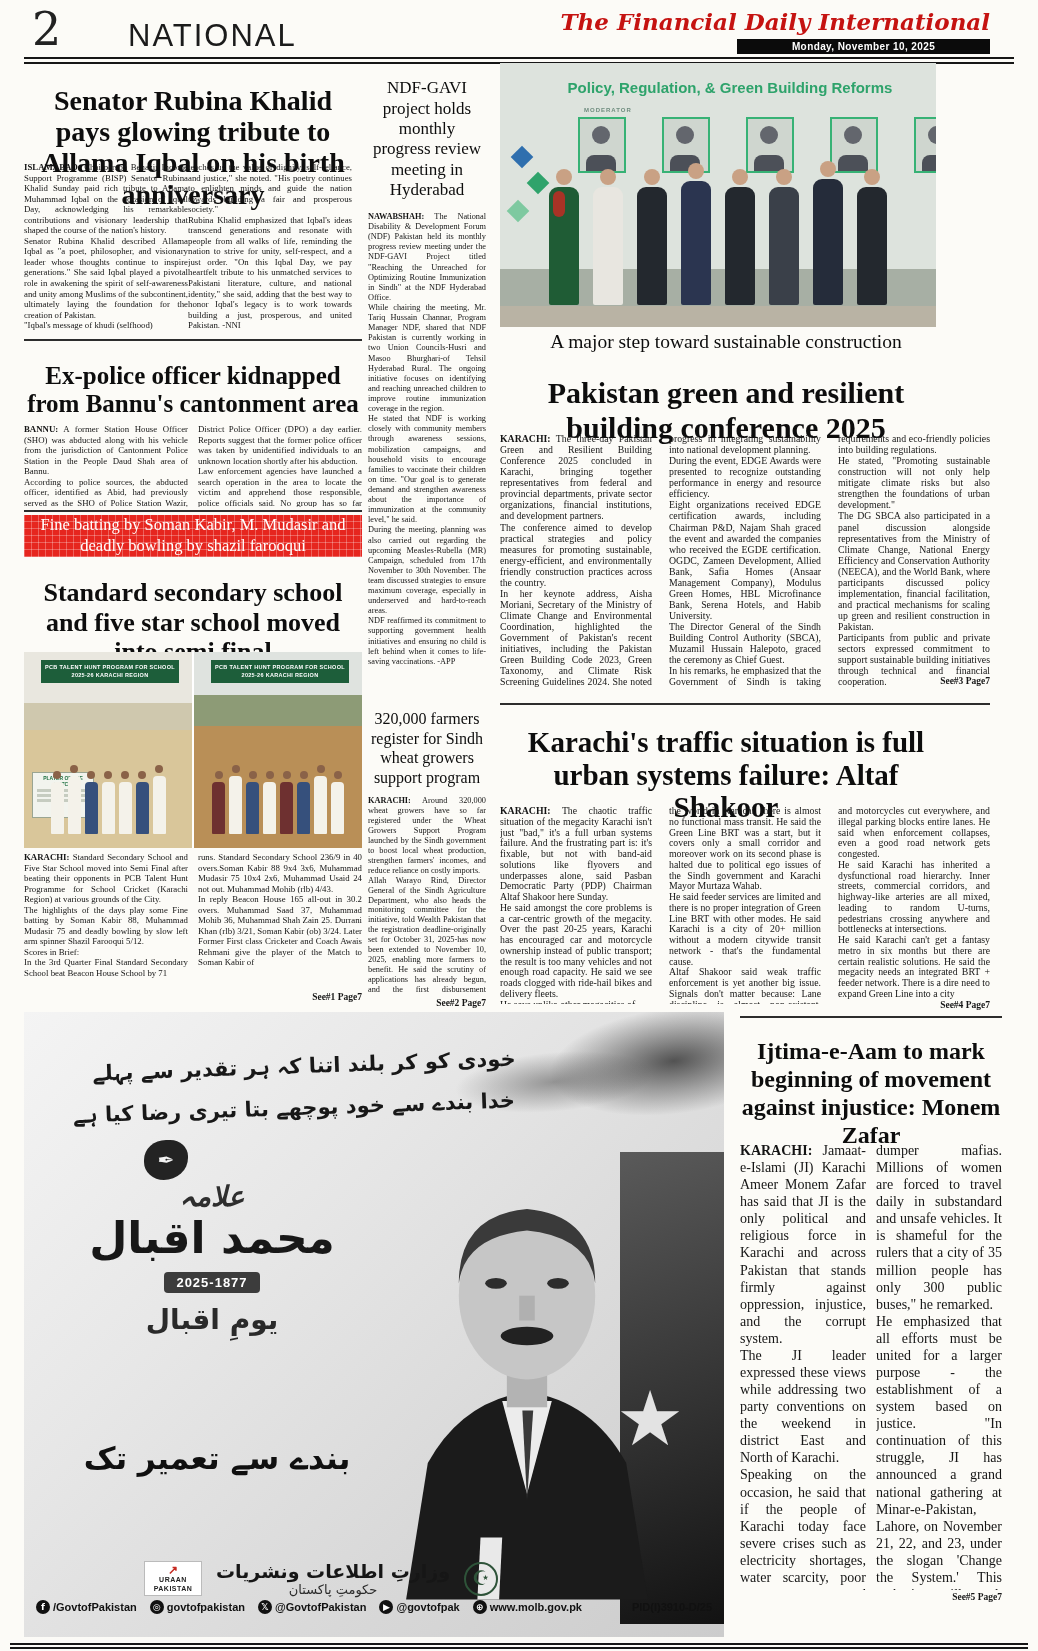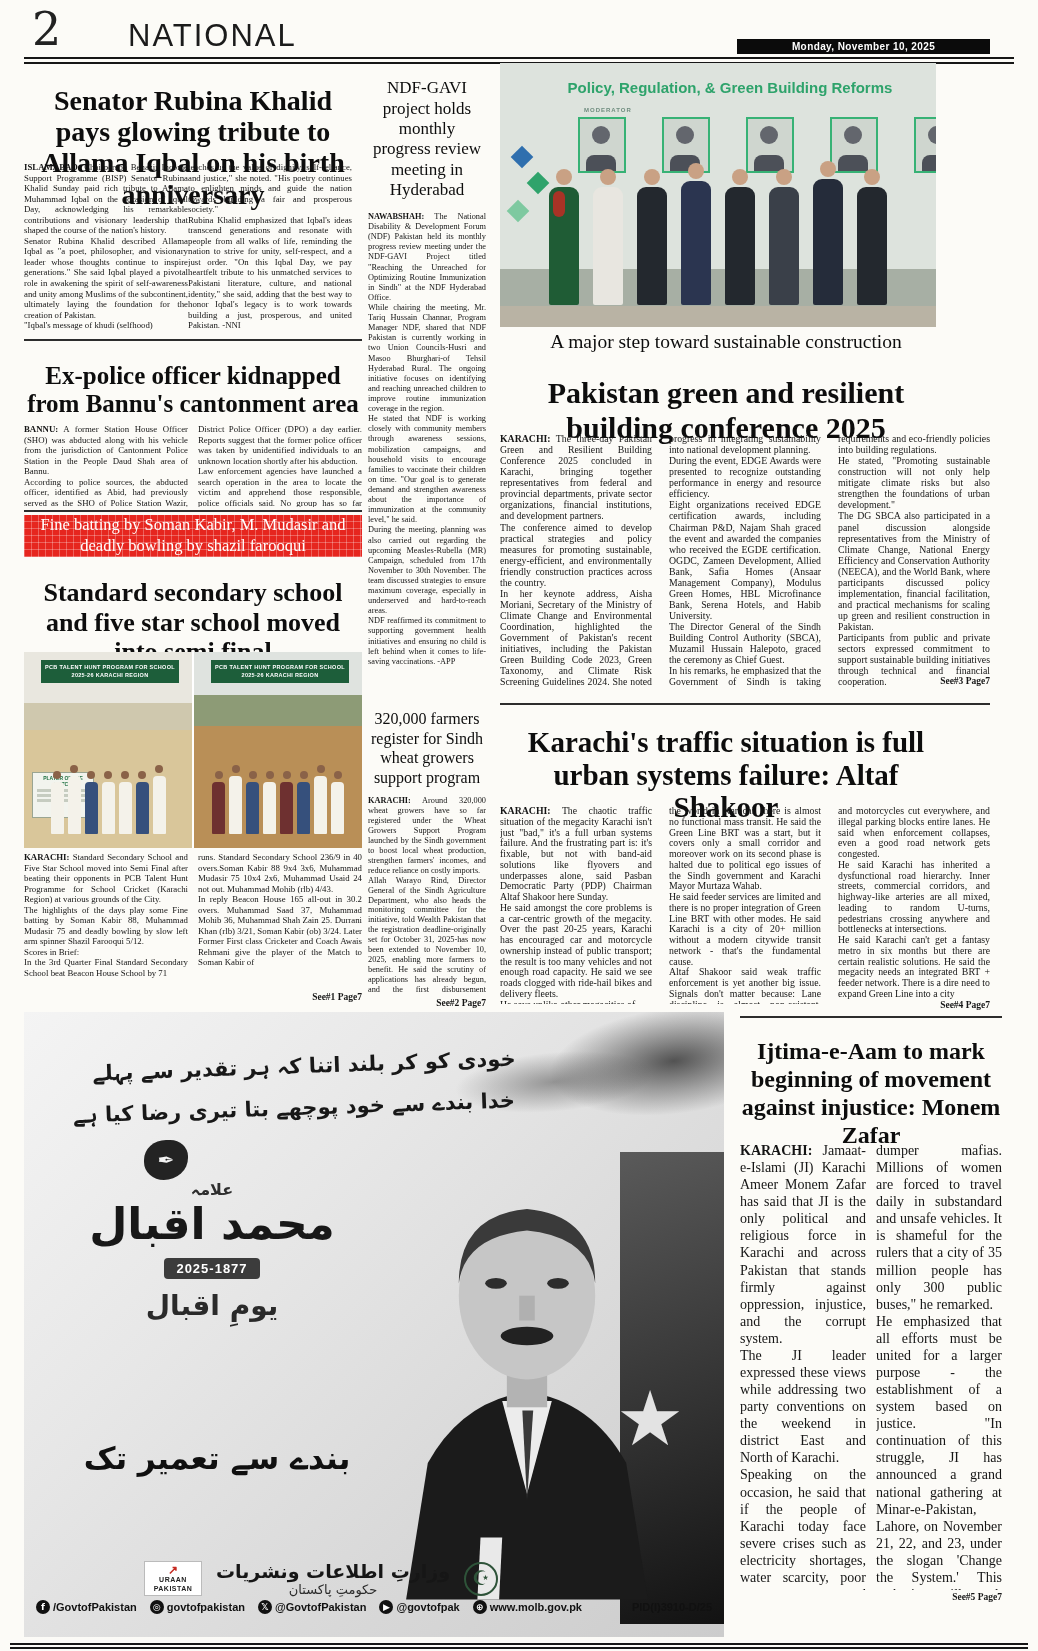--- a/index.html
+++ b/index.html
@@ -104,21 +104,21 @@
   .ad{position:absolute;left:24px;top:1012px;width:700px;height:625px;overflow:hidden;
       background:linear-gradient(135deg,#f4f4f4 0%,#e7e7e7 35%,#d8d8d8 70%,#cccccc 100%);}
   .brush{position:absolute;left:520px;top:-6px;width:260px;height:110px;
          background:radial-gradient(ellipse at center,rgba(35,35,35,.75),rgba(35,35,35,0) 68%);transform:rotate(-7deg);}
   .brush2{position:absolute;left:430px;top:40px;width:200px;height:60px;
          background:radial-gradient(ellipse at center,rgba(70,70,70,.5),rgba(70,70,70,0) 70%);transform:rotate(-5deg);}
   .urdu{font-family:"DejaVu Sans",sans-serif;direction:rtl;}
   .verse1{position:absolute;left:30px;top:42px;width:500px;text-align:center;font-size:21px;font-weight:bold;color:#181818;transform:rotate(-2deg);}
   .verse2{position:absolute;left:10px;top:84px;width:520px;text-align:center;font-size:21px;font-weight:bold;color:#181818;transform:rotate(-2deg);}
   .calli{position:absolute;left:48px;top:168px;width:280px;text-align:center;}
-  .calli .c-small{font-size:16px;color:#2e2e2e;font-weight:bold;}
+  .calli .c-small{font-size:28px;color:#2e2e2e;font-weight:bold;font-style:italic;}
   .calli .c-big{font-size:44px;line-height:1.15;color:#181818;font-weight:bold;}
   .years-chip{display:inline-block;margin-top:8px;background:#3c3c3c;color:#fff;border-radius:4px;
               font:bold 13px/1.5 "Liberation Sans",sans-serif;padding:1px 12px;letter-spacing:1px;}
   .c-day{margin-top:10px;font-size:28px;font-weight:bold;color:#2a2a2a;}
   .pen-blob{position:absolute;left:120px;top:128px;width:44px;height:40px;border-radius:50% 40% 55% 45%;
             background:#232323;color:#f2f2f2;font-size:20px;text-align:center;line-height:40px;}
   .calli-bottom{position:absolute;left:28px;top:428px;width:330px;text-align:center;font-size:31px;font-weight:bold;color:#101010;}
   .flag{position:absolute;left:596px;top:140px;width:104px;height:472px;background:linear-gradient(160deg,#5a5a5a,#121212);}
   .flag-star{position:absolute;left:592px;top:362px;font-size:76px;color:#e3e3e3;font-family:"DejaVu Sans",sans-serif;}
   .portrait{position:absolute;left:348px;top:120px;}
@@ -139,20 +139,21 @@
   .spacer{flex:1;}
   .pid{font:bold 11px/1 "Liberation Sans",sans-serif;color:#111;}
 </style>
 </head>
 <body>
 
 <div class="page">
 
   <div class="pageno">2</div>
   <div class="section-name">NATIONAL</div>
+  <div class="masthead">The Financial Daily International</div>
   <div class="datebar">Monday, November 10, 2025</div>
   <div class="rule-top"></div>
 
   <h1 class="hl" id="sen-h">Senator Rubina Khalid pays glowing tribute to Allama Iqbal on his birth anniversary</h1>
   <div class="body-wrap" id="sen-b">
     <div class="bcol"><span class="dl">ISLAMABAD:</span> <span class="rest">Chairperson Benazir Income Support Programme (BISP) Senator Rubina Khalid Sunday paid rich tribute to Allama Muhammad Iqbal on the occasion of Iqbal Day, acknowledging his remarkable contributions and visionary leadership that shaped the course of the nation's history.
 Senator Rubina Khalid described Allama Iqbal as "a poet, philosopher, and visionary leader whose thoughts continue to inspire generations." She said Iqbal played a pivotal role in awakening the spirit of self-awareness and unity among Muslims of the subcontinent, ultimately laying the foundation for the creation of Pakistan.
 "Iqbal's message of khudi (selfhood)</span></div>
     <div class="bcol"><span class="rest">teaches us the value of dignity, self-reliance, and justice," she noted. "His poetry continues to enlighten minds and guide the nation towards building a fair and prosperous society."
 Rubina Khalid emphasized that Iqbal's ideas transcend generations and resonate with people from all walks of life, reminding the nation to strive for unity, self-respect, and a just order. "On this Iqbal Day, we pay heartfelt tribute to his unmatched services to Pakistani literature, culture, and national identity," she said, adding that the best way to honor Iqbal's legacy is to work towards building a just, prosperous, and united Pakistan. -NNI</span></div>

